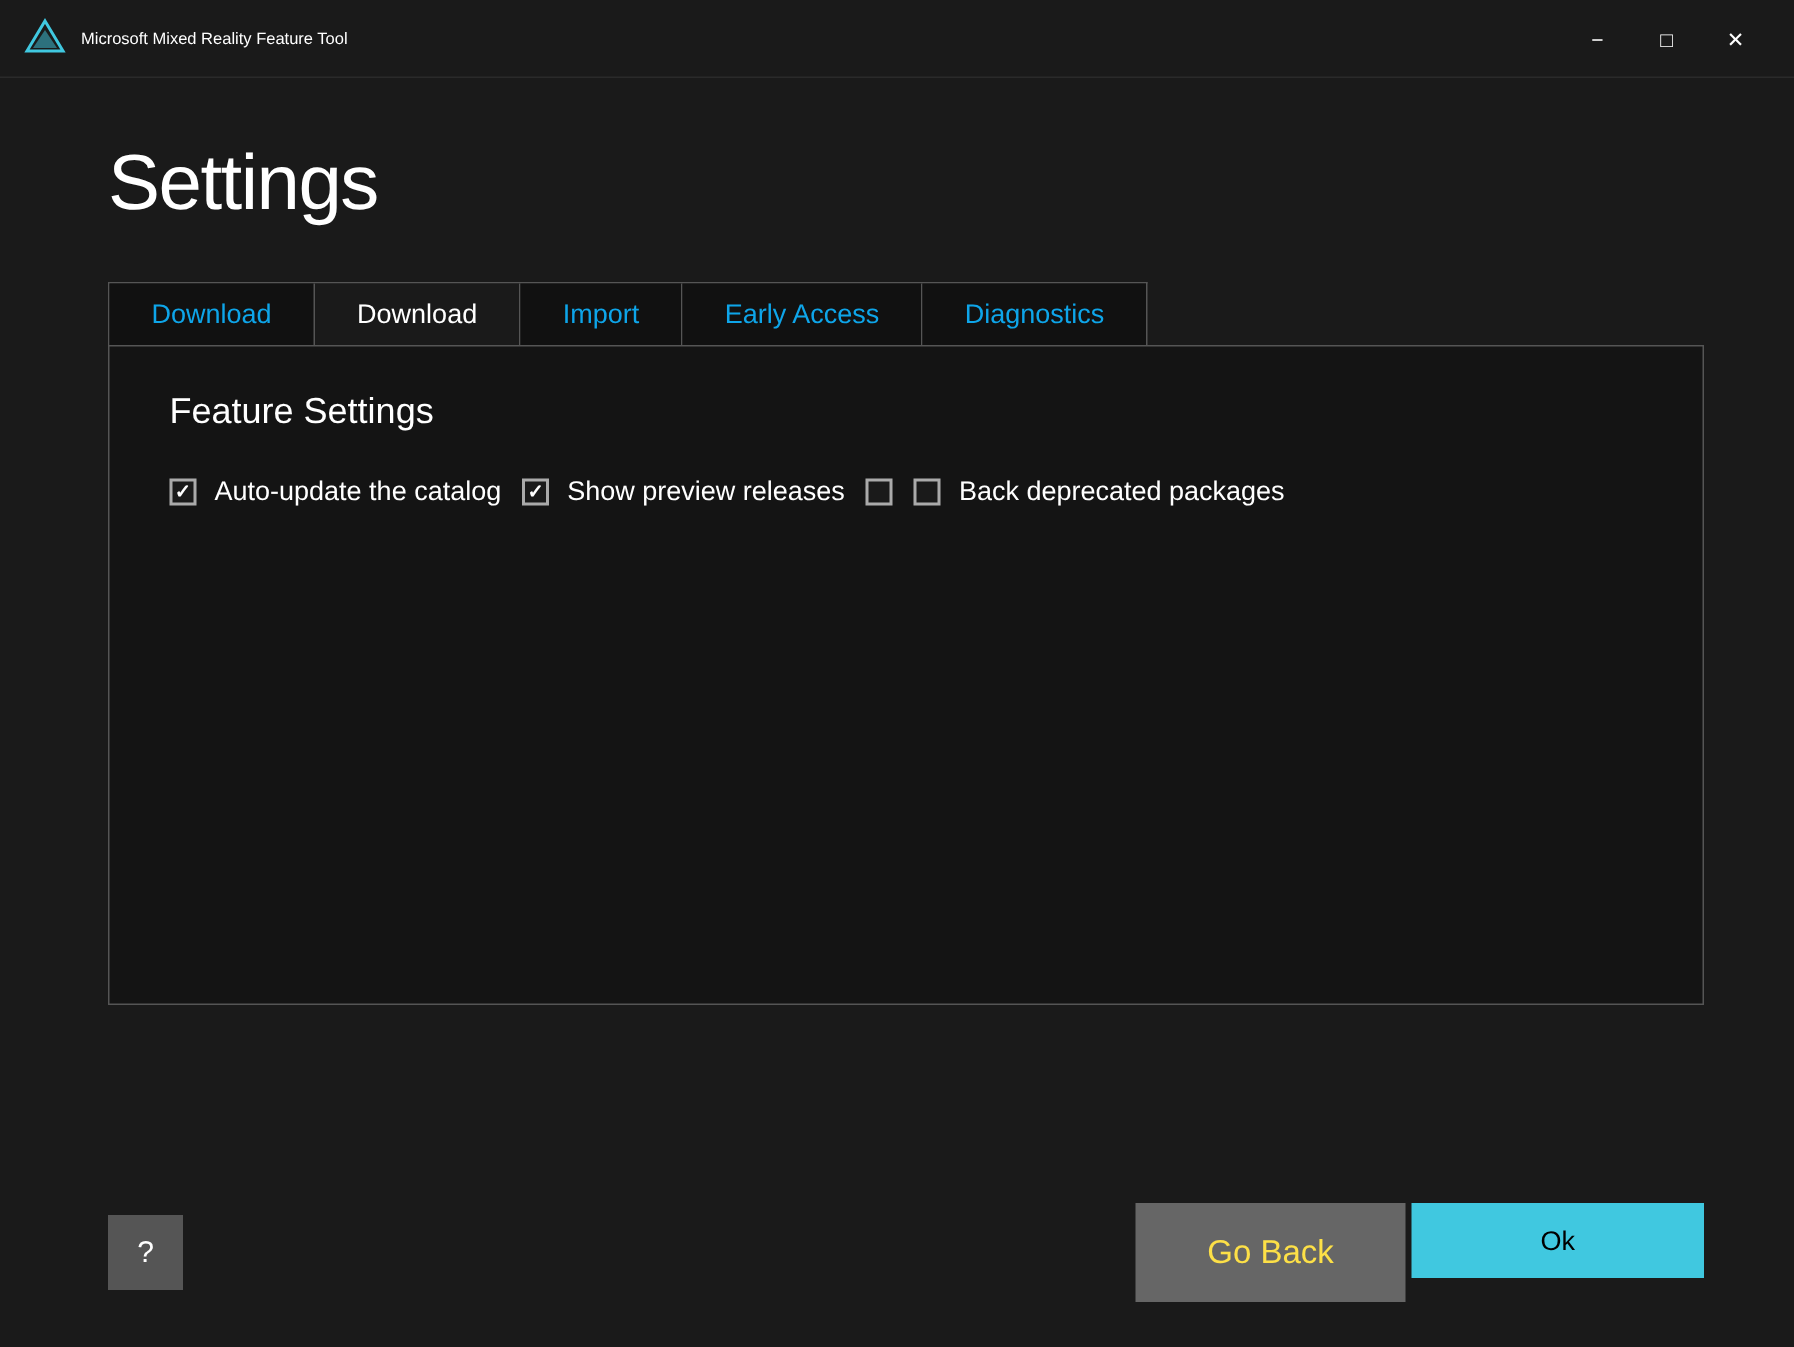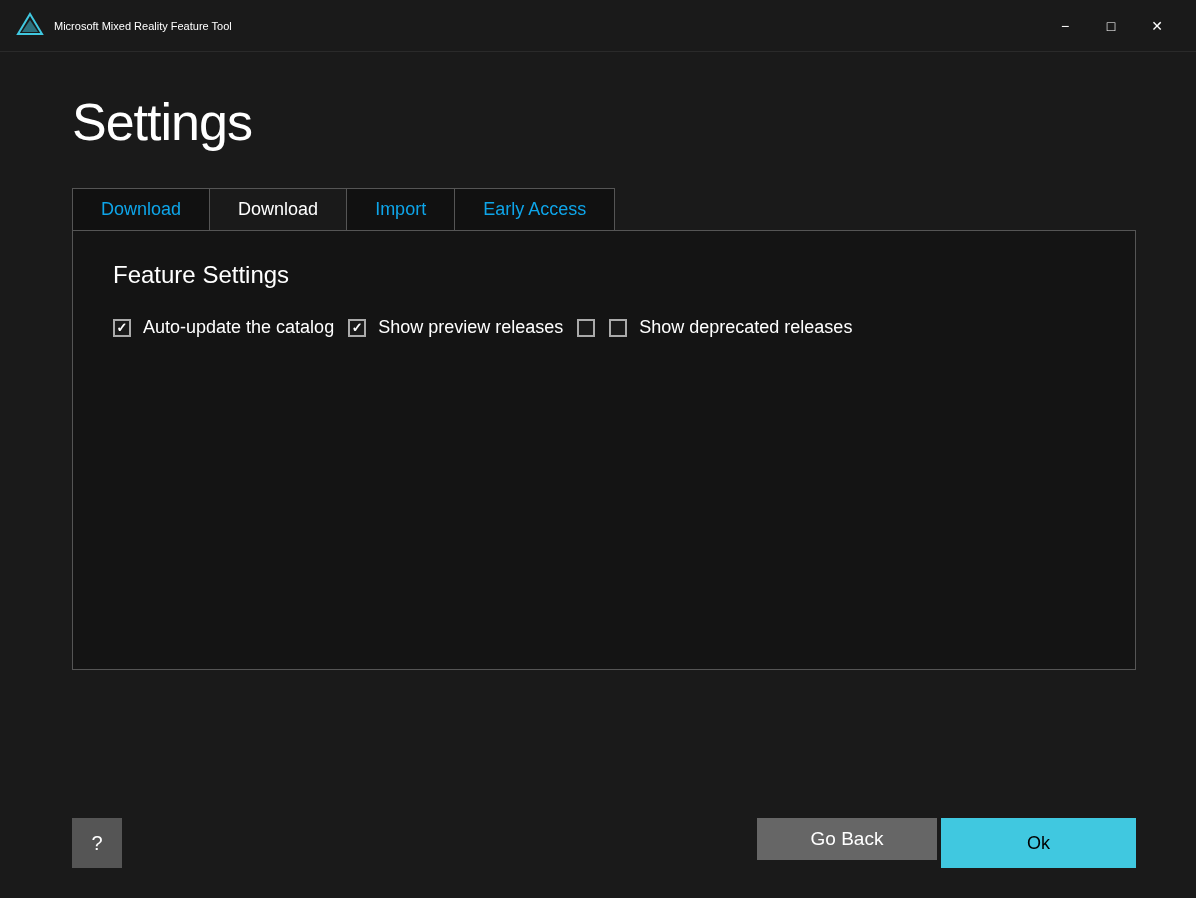--- a/index.html
+++ b/index.html
@@ -187,25 +187,25 @@
       justify-content: center;
     }
 
     .right-buttons {
       display: flex;
       gap: 0;
     }
 
     .go-back-btn {
       width: 180px;
-      height: 42px;
+      height: 66px;
       background-color: #666666;
       border: none;
-      color: #ffffff;
-      font-size: 19px;
+      color: #fde047;
+      font-size: 22px;
       cursor: pointer;
       margin-right: 4px;
     }
 
     .ok-btn {
       width: 195px;
       height: 50px;
       background-color: #40c8e0;
       border: none;
       color: #000000;
@@ -233,40 +233,41 @@
 </div>
 
 <div class="main-content">
   <h1 class="page-title">Settings</h1>
 
   <div class="tabs-container">
     <div class="tab">Download</div>
     <div class="tab active">Download</div>
     <div class="tab">Import</div>
     <div class="tab">Early Access</div>
+    <div class="tab">Diagnostics</div>
   </div>
 
   <div class="content-panel">
     <div class="panel-title">Feature Settings</div>
 
     <div class="checkbox-list">
       <div class="checkbox-item">
         <div class="checkbox-box checked"></div>
         <span class="checkbox-label">Auto-update the catalog</span>
       </div>
       <div class="checkbox-item">
         <div class="checkbox-box checked"></div>
         <span class="checkbox-label">Show preview releases</span>
       </div>
       <div class="checkbox-item">
         <div class="checkbox-box"></div>
       </div>
       <div class="checkbox-item">
         <div class="checkbox-box"></div>
-        <span class="checkbox-label">Show deprecated releases</span>
+        <span class="checkbox-label">Back deprecated packages</span>
       </div>
     </div>
   </div>
 
   <div class="bottom-bar">
     <button class="help-btn">?</button>
     <div class="right-buttons">
       <button class="go-back-btn">Go Back</button>
       <button class="ok-btn">Ok</button>
     </div>

